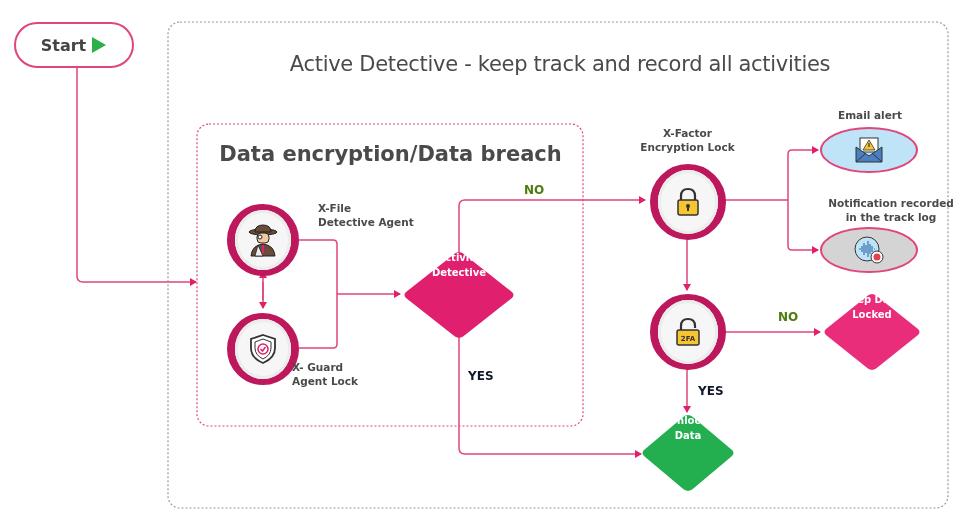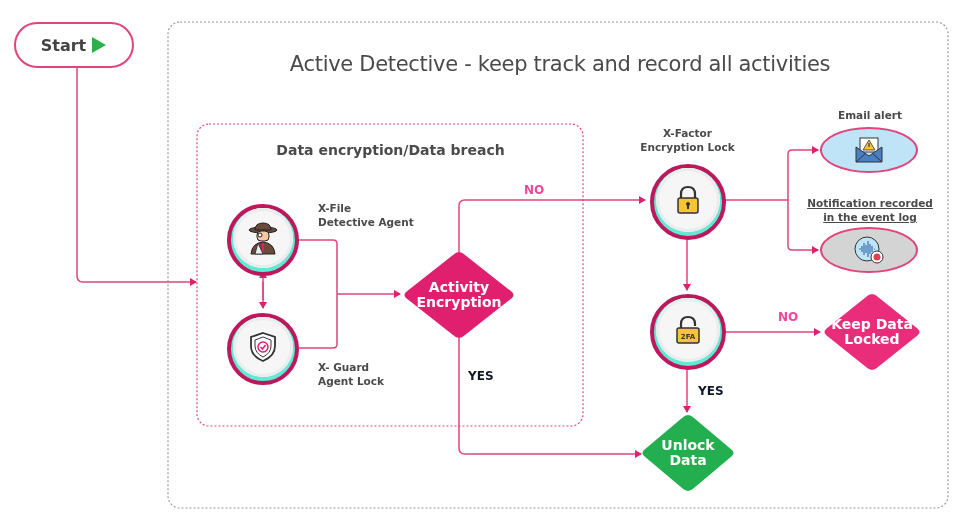--- a/index.html
+++ b/index.html
@@ -1,30 +1,30 @@
 <!DOCTYPE html>
 <html><head>
 <meta charset="utf-8">
 <style>
   html,body{margin:0;padding:0;background:#fff;}
   body{width:977px;height:520px;position:relative;overflow:hidden;font-family:"DejaVu Sans","Liberation Sans",sans-serif;}
   .abs{position:absolute;}
   svg.wires{position:absolute;left:0;top:0;}
   .title{left:170px;top:52px;width:780px;text-align:center;font-size:21px;font-weight:normal;color:#4a4a4a;letter-spacing:-0.3px;}
-  .subtitle{left:198px;top:142px;width:385px;text-align:center;font-size:14px;font-weight:bold;color:#4a4a4a;}
+  .subtitle{left:198px;top:142px;width:385px;text-align:center;font-size:21px;font-weight:bold;color:#4a4a4a;}
   .start{left:14px;top:22px;width:120px;height:46px;border:2px solid #e0457b;border-radius:25px;box-sizing:border-box;background:#fff;display:flex;align-items:center;justify-content:center;gap:5px;}
   .start span.t{font-size:16px;font-weight:bold;color:#444;}
   .lbl{font-size:10.5px;font-weight:bold;color:#4a4a4a;line-height:14px;}
   .lbl.c{text-align:center;}
   .edge{font-size:12px;font-weight:bold;}
-  .edge.no{color:#ec4899;}
+  .edge.no{color:#4d7c0f;}
   .edge.yes{color:#0f172a;}
-  .node{width:72px;height:72px;border-radius:50%;border:4px solid #be185d;background:#5eead4;box-sizing:border-box;display:flex;justify-content:center;}
+  .node{width:72px;height:72px;border-radius:50%;border:8px solid #be185d;background:#5eead4;box-sizing:border-box;display:flex;align-items:center;justify-content:center;}
   .node .inner{width:60px;height:60px;border-radius:50%;background:#f6f6f6;box-shadow:inset 0 0 0 3px #ececec;display:flex;align-items:center;justify-content:center;}
-  .diamond{display:flex;align-items:center;justify-content:center;text-align:center;color:#fff;font-weight:bold;font-size:14px;line-height:15px;}
+  .diamond{display:flex;justify-content:center;text-align:center;color:#fff;font-weight:bold;font-size:10px;line-height:15px;}
   .diamond .shape{position:absolute;left:0;top:0;}
   .diamond .txt{position:relative;}
   .ellipse{width:98px;height:46px;border-radius:50%;border:2px solid #e0457b;box-sizing:border-box;display:flex;align-items:center;justify-content:center;}
 </style>
 </head>
 <body>
 
 <svg class="wires" width="977" height="520">
   <defs>
     <marker id="arr" markerWidth="8" markerHeight="8" refX="6" refY="4" orient="auto" markerUnits="userSpaceOnUse">
@@ -91,32 +91,32 @@
 <div class="abs node" style="left:227px;top:313px;">
   <div class="inner">
     <svg width="28" height="32" viewBox="0 0 28 32">
       <path d="M14,2 L26,6 V15 Q26,25 14,30 Q2,25 2,15 V6 z" fill="#fff" stroke="#333" stroke-width="1.8"></path>
       <path d="M14,6 L22,9 V15 Q22,22 14,26 Q6,22 6,15 V9 z" fill="none" stroke="#333" stroke-width="1"></path>
       <circle cx="14" cy="16" r="5" fill="none" stroke="#e0206e" stroke-width="1.5"></circle>
       <path d="M11.5,16 L13.5,18 L16.5,14" fill="none" stroke="#e0206e" stroke-width="1.5"></path>
     </svg>
   </div>
 </div>
-<div class="abs lbl" style="left:318px;top:360px;">
+<div class="abs lbl" style="left:292px;top:360px;">
   <div>X- Guard</div>
   <div>Agent Lock</div>
 </div>
 
 <div class="abs diamond" style="left:402px;top:250px;width:114px;height:90px;">
   <svg class="shape" width="114" height="90">
       <path d="M57,2 Q60,2 63,5 L110,42 Q113,45 110,48 L63,85 Q60,88 57,88 Q54,88 51,85 L4,48 Q1,45 4,42 L51,5 Q54,2 57,2 z" fill="#e0206e"></path>
     </svg>
   <div class="txt">
     <div>Activity</div>
-    <div>Encryption</div>
+    <div>Detective</div>
   </div>
 </div>
 <div class="abs edge no" style="left:524px;top:183px;">NO</div>
 <div class="abs edge yes" style="left:468px;top:369px;">YES</div>
 
 <div class="abs lbl c" style="left:640px;top:126px;width:95px;">
   <div>X-Factor</div>
   <div>Encryption Lock</div>
 </div>
 <div class="abs node" style="left:650px;top:164px;width:76px;height:76px;">
@@ -146,23 +146,23 @@
 <div class="abs ellipse" style="left:820px;top:127px;background:#bfe3f7;">
   <svg width="30" height="26" viewBox="0 0 30 26">
     <rect x="6" y="1" width="18" height="14" fill="#fff" stroke="#333" stroke-width="1"></rect>
     <path d="M15,3 L21,13 H9 z" fill="#f6c531" stroke="#333" stroke-width="0.8"></path>
     <rect x="14.4" y="6" width="1.2" height="4" fill="#333"></rect>
     <path d="M2,10 L15,19 L28,10 V25 H2 z" fill="#4a7fc1" stroke="#333" stroke-width="1"></path>
     <path d="M2,25 L12,16 M28,25 L18,16" stroke="#333" stroke-width="1"></path>
   </svg>
 </div>
 
-<div class="abs lbl c" style="left:805px;top:196px;width:130px;text-decoration:underline;">
+<div class="abs lbl c" style="left:826px;top:196px;width:130px;">
   <div>Notification recorded</div>
-  <div>in the event log</div>
+  <div>in the track log</div>
 </div>
 <div class="abs ellipse" style="left:820px;top:227px;background:#d4d4d4;">
   <svg width="32" height="30" viewBox="0 0 32 30">
     <circle cx="14" cy="14" r="12" fill="#bfe3f7" stroke="#333" stroke-width="1"></circle>
     <path d="M6,14 H8 M9,11 V17 M11,8 V20 M13,10 V18 M15,6 V22 M17,9 V19 M19,11 V17 M21,14 H22" stroke="#3a6fb0" stroke-width="1.2"></path>
     <circle cx="24" cy="22" r="6" fill="#fff" stroke="#333" stroke-width="1"></circle>
     <circle cx="24" cy="22" r="3.5" fill="#e04050"></circle>
   </svg>
 </div>
 

